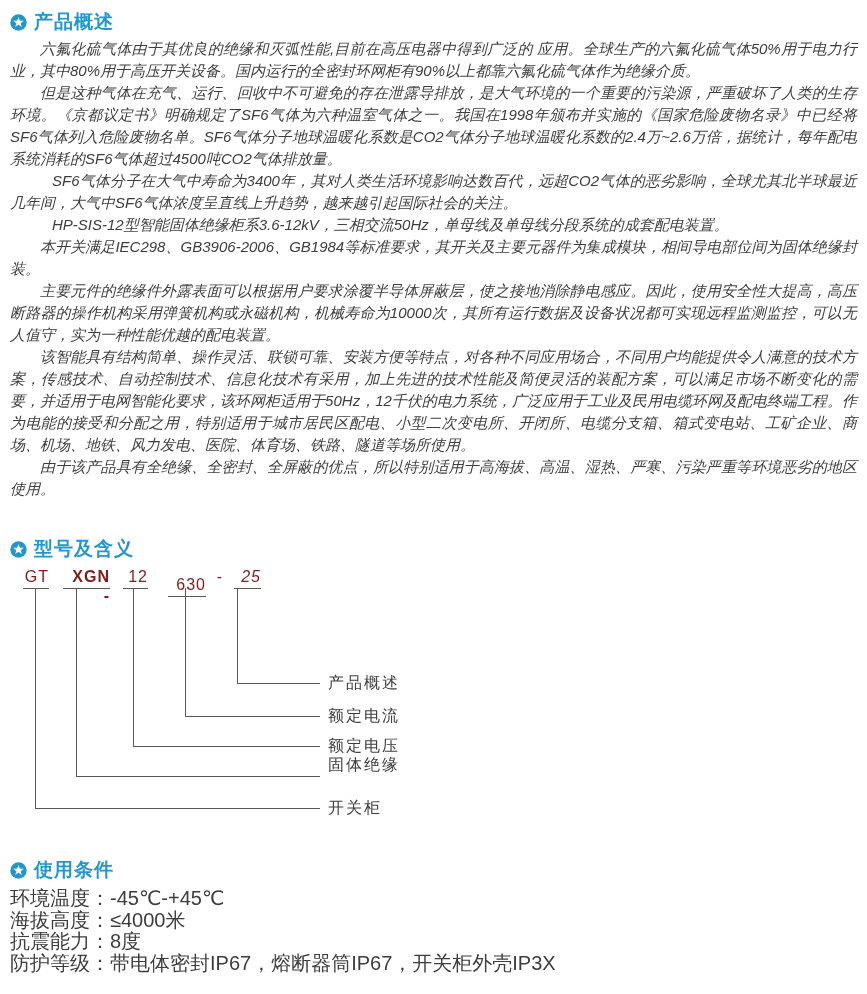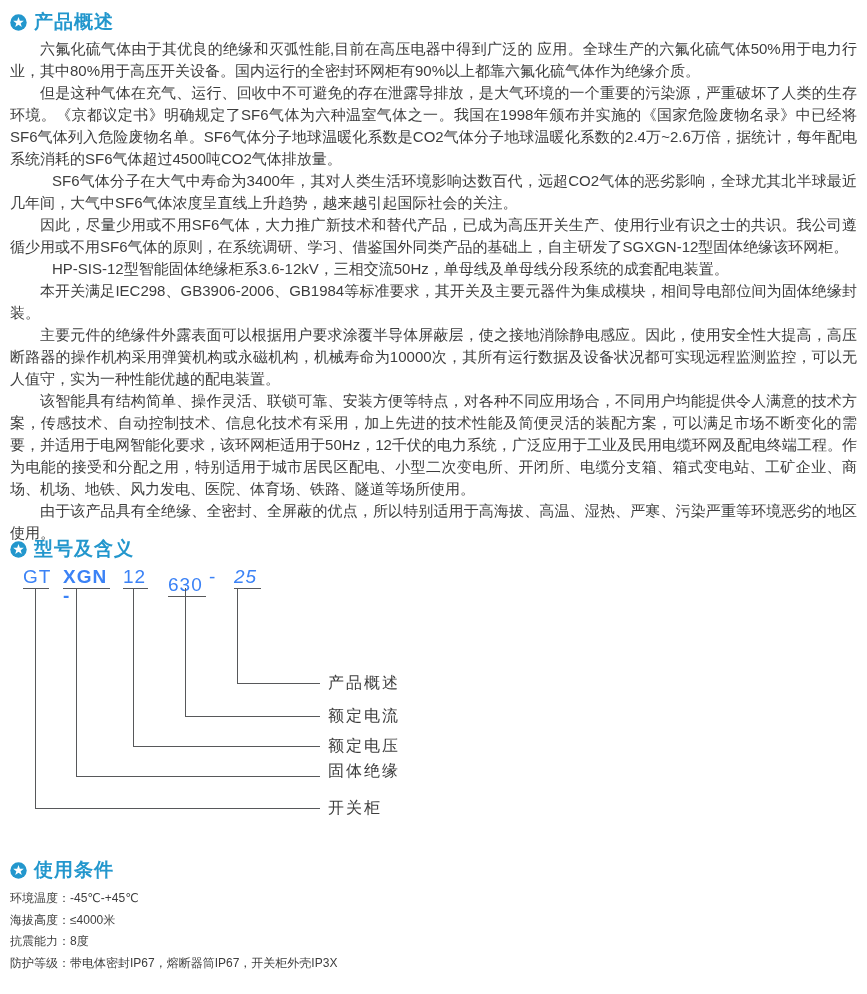--- a/index.html
+++ b/index.html
@@ -14,37 +14,37 @@
   section { position: absolute; left: 10px; right: 10px; }
   #sec-overview   { top: 10px;  }
   #sec-model      { top: 537px; height: 300px; }
   #sec-conditions { top: 858px; }
 
   .sec-header { display: flex; align-items: center; gap: 7px; height: 24px; }
   .sec-title  { margin: 0; font-size: 19px; font-weight: 600; color: #2397cd; letter-spacing: 1px; text-align: center; }
   .marker     { display: inline-flex; width: 17px; height: 17px; }
 
   .body-text { margin-top: 4px; font-size: 15px; line-height: 22px; color: #3d3d3d; text-align: justify; }
-  .body-text p { margin: 0; text-indent: 2em; }
+  .body-text p { margin: 0; text-indent: 2em; font-style: italic; }
   .body-text p.indent-lg { text-indent: 2.8em; }
 
   
   .diagram { position: absolute; top: 30px; left: 0; width: 520px; height: 262px; }
   .seg {
     position: absolute; top: 0; height: 21px; line-height: 19px;
-    text-align: left; font-size: 19px; color: #3b82f6; letter-spacing: 1px;
+    text-align: right; font-size: 16px; color: #7f1d1d; letter-spacing: 1px;
     border-bottom: 1px solid #57585a;
   }
   .seg.no-u { border-bottom: none; }
   .vline { position: absolute; top: 21px; width: 1px; background: #57585a; }
   .hline { position: absolute; height: 1px; background: #57585a; }
   .dlabel { position: absolute; left: 318px; font-size: 16px; color: #3d3d3d; letter-spacing: 2px; white-space: nowrap; }
 
   
-  .cond-list { margin-top: 6px; font-size: 12px; line-height: 21.5px; color: #3d3d3d; }
+  .cond-list { margin-top: 6px; font-size: 20px; line-height: 21.5px; color: #3d3d3d; }
   .cond { margin: 0; }
 </style>
 </head>
 <body>
 
 <div class="page">
 
   <section id="sec-overview">
     <div class="sec-header">
       <span class="marker">
@@ -52,21 +52,20 @@
           <circle cx="8.5" cy="8.5" r="8.2" fill="#2397cd"></circle>
           <polygon points="8.5,2.9 9.85,6.64 13.83,6.77 10.69,9.21 11.79,13.03 8.5,10.8 5.21,13.03 6.31,9.21 3.17,6.77 7.15,6.64" fill="#ffffff"></polygon>
         </svg>
       </span>
       <h2 class="sec-title">产品概述</h2>
     </div>
     <div class="body-text">
       <p>六氟化硫气体由于其优良的绝缘和灭弧性能,目前在高压电器中得到广泛的 应用。全球生产的六氟化硫气体50%用于电力行业，其中80%用于高压开关设备。国内运行的全密封环网柜有90%以上都靠六氟化硫气体作为绝缘介质。</p>
       <p>但是这种气体在充气、运行、回收中不可避免的存在泄露导排放，是大气环境的一个重要的污染源，严重破坏了人类的生存环境。《京都议定书》明确规定了SF6气体为六种温室气体之一。我国在1998年颁布并实施的《国家危险废物名录》中已经将SF6气体列入危险废物名单。SF6气体分子地球温暖化系数是CO2气体分子地球温暖化系数的2.4万~2.6万倍，据统计，每年配电系统消耗的SF6气体超过4500吨CO2气体排放量。</p>
       <p class="indent-lg">SF6气体分子在大气中寿命为3400年，其对人类生活环境影响达数百代，远超CO2气体的恶劣影响，全球尤其北半球最近几年间，大气中SF6气体浓度呈直线上升趋势，越来越引起国际社会的关注。</p>
-      <p>因此，尽量少用或不用SF6气体，大力推广新技术和替代产品，已成为高压开关生产、使用行业有识之士的共识。我公司遵循少用或不用SF6气体的原则，在系统调研、学习、借鉴国外同类产品的基础上，自主研发了SGXGN-12型固体绝缘该环网柜。</p>
       <p class="indent-lg">HP-SIS-12型智能固体绝缘柜系3.6-12kV，三相交流50Hz，单母线及单母线分段系统的成套配电装置。</p>
       <p>本开关满足IEC298、GB3906-2006、GB1984等标准要求，其开关及主要元器件为集成模块，相间导电部位间为固体绝缘封装。</p>
       <p>主要元件的绝缘件外露表面可以根据用户要求涂覆半导体屏蔽层，使之接地消除静电感应。因此，使用安全性大提高，高压断路器的操作机构采用弹簧机构或永磁机构，机械寿命为10000次，其所有运行数据及设备状况都可实现远程监测监控，可以无人值守，实为一种性能优越的配电装置。</p>
       <p>该智能具有结构简单、操作灵活、联锁可靠、安装方便等特点，对各种不同应用场合，不同用户均能提供令人满意的技术方案，传感技术、自动控制技术、信息化技术有采用，加上先进的技术性能及简便灵活的装配方案，可以满足市场不断变化的需要，并适用于电网智能化要求，该环网柜适用于50Hz，12千伏的电力系统，广泛应用于工业及民用电缆环网及配电终端工程。作为电能的接受和分配之用，特别适用于城市居民区配电、小型二次变电所、开闭所、电缆分支箱、箱式变电站、工矿企业、商场、机场、地铁、风力发电、医院、体育场、铁路、隧道等场所使用。</p>
       <p>由于该产品具有全绝缘、全密封、全屏蔽的优点，所以特别适用于高海拔、高温、湿热、严寒、污染严重等环境恶劣的地区使用。</p>
     </div>
   </section>
 
   <section id="sec-model">
     <div class="sec-header">
@@ -96,21 +95,21 @@
 
       <div class="hline" style="top:116px; left:227px; width:83px;"></div>
       <div class="hline" style="top:149px; left:175px; width:135px;"></div>
       <div class="hline" style="top:179px; left:123px; width:187px;"></div>
       <div class="hline" style="top:209px; left:66px;  width:244px;"></div>
       <div class="hline" style="top:241px; left:25px;  width:285px;"></div>
 
       <span class="dlabel" style="top:106px;">产品概述</span>
       <span class="dlabel" style="top:139px;">额定电流</span>
       <span class="dlabel" style="top:169px;font-family:Liberation Serif, serif;">额定电压</span>
-      <span class="dlabel" style="top:194px;">固体绝缘</span>
+      <span class="dlabel" style="top:188px;">固体绝缘</span>
       <span class="dlabel" style="top:231px;">开关柜</span>
     </div>
   </section>
 
   <section id="sec-conditions">
     <div class="sec-header">
       <span class="marker">
         <svg width="17" height="17" viewBox="0 0 17 17">
           <circle cx="8.5" cy="8.5" r="8.2" fill="#2397cd"></circle>
           <polygon points="8.5,2.9 9.85,6.64 13.83,6.77 10.69,9.21 11.79,13.03 8.5,10.8 5.21,13.03 6.31,9.21 3.17,6.77 7.15,6.64" fill="#ffffff"></polygon>

